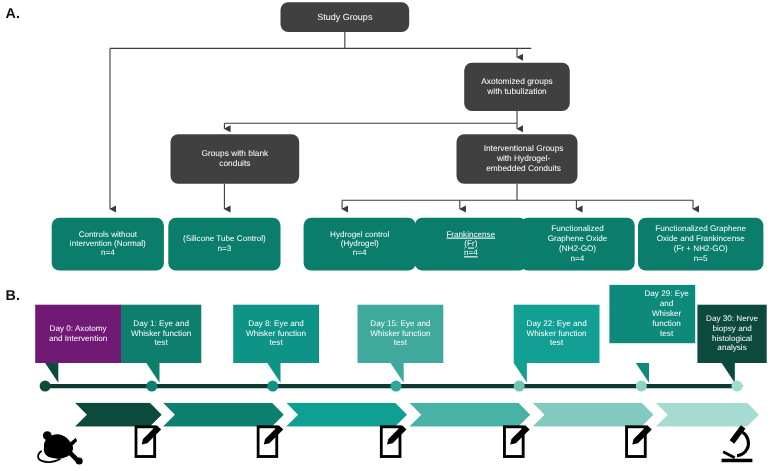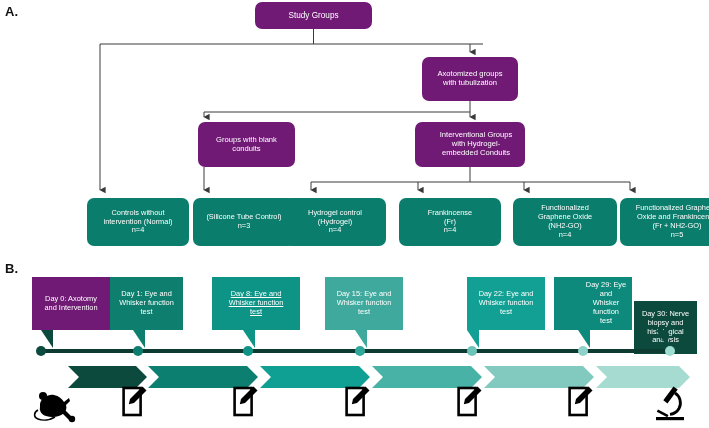--- a/index.html
+++ b/index.html
@@ -6,40 +6,40 @@
   body{width:709px;height:428px;overflow:hidden;position:relative;
        font-family:"Liberation Sans","DejaVu Sans",sans-serif;
        -webkit-font-smoothing:antialiased;}
 
   .panel-letter{position:absolute;font-size:13px;font-weight:700;color:#111;letter-spacing:.2px;}
 
   
   #panelA{position:absolute;left:0;top:0;width:709px;height:255px;}
 
   .node{position:absolute;box-sizing:border-box;border-radius:7px;
-        background:#701a75;color:#ffffff;display:flex;align-items:center;
+        background:#404040;color:#ffffff;display:flex;align-items:center;
         justify-content:flex-end;text-align:center;line-height:1.18;
         padding:3px 4px;}
   .node span{display:block;width:100%;white-space:pre-line;}
 
   .n-study   {left:255px;top:2px;  width:117px;height:27px;font-size:8.2px;}
   .n-axot    {left:422px;top:57px; width:96px; height:44px;font-size:7.6px;}
-  .n-blank   {left:155px;top:122px;width:97px; height:45px;font-size:7.6px;margin-left:43px;}
+  .n-blank   {left:155px;top:122px;width:117px; height:45px;font-size:7.6px;}
   .n-interv  {left:415px;top:122px;width:110px;height:45px;font-size:7.6px;padding-left:16px;}
 
   .leaf{position:absolute;box-sizing:border-box;border-radius:7px;
         background:#0b7d6c;color:#fff;display:flex;align-items:center;
         justify-content:center;text-align:center;line-height:1.2;
-        font-size:7.4px;padding:3px 3px;margin-left:40px;}
+        font-size:7.4px;padding:3px 3px;}
   .leaf span{display:block;width:100%;white-space:pre-line;}
 
   .l1{left:47px; top:198px;width:102px;height:48px;}
   .l2{left:153px;top:198px;width:102px;height:48px;}
-  .l3{left:244px;top:198px;width:102px;height:48px;}
-  .l4{left:359px;top:198px;width:102px;height:48px;}
+  .l3{left:276px;top:198px;width:102px;height:48px;}
+  .l4{left:377px;top:198px;width:102px;height:48px;text-decoration:underline;}
   .l5{left:473px;top:198px;width:104px;height:48px;}
   .l6{left:580px;top:198px;width:114px;height:48px;}
 
   
   #connectors{position:absolute;left:0;top:0;width:709px;height:255px;}
 
   
   #panelB{position:absolute;left:0;top:255px;width:709px;height:173px;}
 
   .bubble{position:absolute;box-sizing:border-box;color:#fff;
@@ -157,49 +157,49 @@
   </div>
   <div class="tail" style="left:41px;top:75px;border-width:18px 0 0 12px;border-color:#0c4a3d transparent transparent transparent;"></div>
 
   <div class="bubble" style="left:110px;top:22px;width:73px;height:53px;background:#0e7f6f;">
     <span>Day 1: Eye and
 Whisker function
 test</span>
   </div>
   <div class="tail" style="left:133px;top:75px;border-width:18px 0 0 12px;border-color:#0e7f6f transparent transparent transparent;"></div>
 
-  <div class="bubble" style="left:212px;top:22px;width:88px;height:53px;background:#0d9487;text-decoration:underline;">
+  <div class="bubble" style="left:212px;top:22px;width:78px;height:53px;background:#0d9487;">
     <span>Day 8: Eye and
 Whisker function
 test</span>
   </div>
   <div class="tail" style="left:243px;top:75px;border-width:18px 0 0 12px;border-color:#0d9487 transparent transparent transparent;"></div>
 
   <div class="bubble" style="left:325px;top:22px;width:78px;height:53px;background:#3fa99d;">
     <span>Day 15: Eye and
 Whisker function
 test</span>
   </div>
   <div class="tail" style="left:355px;top:75px;border-width:18px 0 0 12px;border-color:#3fa99d transparent transparent transparent;"></div>
 
   <div class="bubble" style="left:467px;top:22px;width:78px;height:53px;background:#13a094;">
     <span>Day 22: Eye and
 Whisker function
 test</span>
   </div>
   <div class="tail" style="left:467px;top:75px;border-width:18px 0 0 12px;border-color:#13a094 transparent transparent transparent;"></div>
 
-  <div class="bubble" style="left:554px;top:22px;width:78px;height:53px;background:#0e8a7c;padding-left:30px;">
+  <div class="bubble" style="left:554px;top:4px;width:78px;height:53px;background:#0e8a7c;padding-left:30px;">
     <span>Day 29: Eye and
 Whisker function
 test</span>
   </div>
   <div class="tail" style="left:578px;top:75px;border-width:18px 0 0 12px;border-color:#0e8a7c transparent transparent transparent;"></div>
 
-  <div class="bubble" style="left:634px;top:22px;width:63px;height:53px;background:#0c4a3d;margin-top:24px;">
+  <div class="bubble" style="left:634px;top:22px;width:63px;height:53px;background:#0c4a3d;">
     <span>Day 30: Nerve
 biopsy and
 histological
 analysis</span>
   </div>
   <div class="tail" style="left:656px;top:75px;border-width:18px 0 0 12px;border-color:#0c4a3d transparent transparent transparent;"></div>
 
   <div class="tl-line" style="left:37px;top:94px;width:638px;"></div>
 
   <div class="dot" style="left:36px; top:91px;background:#0c4a3d;"></div>

